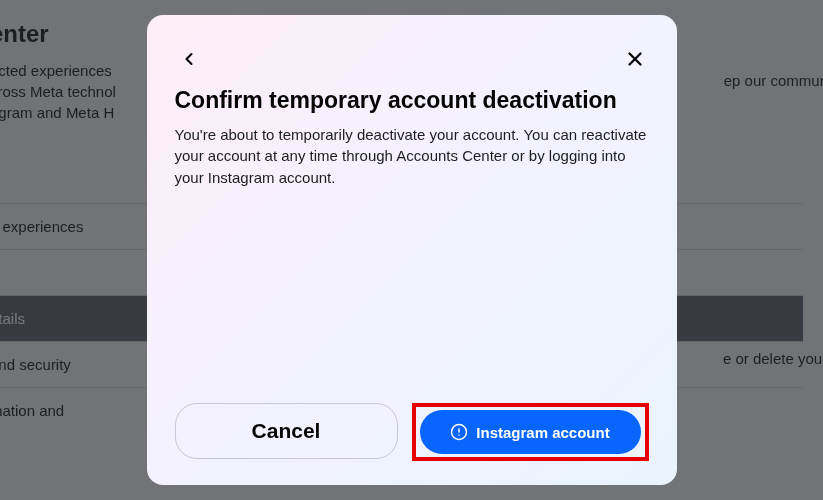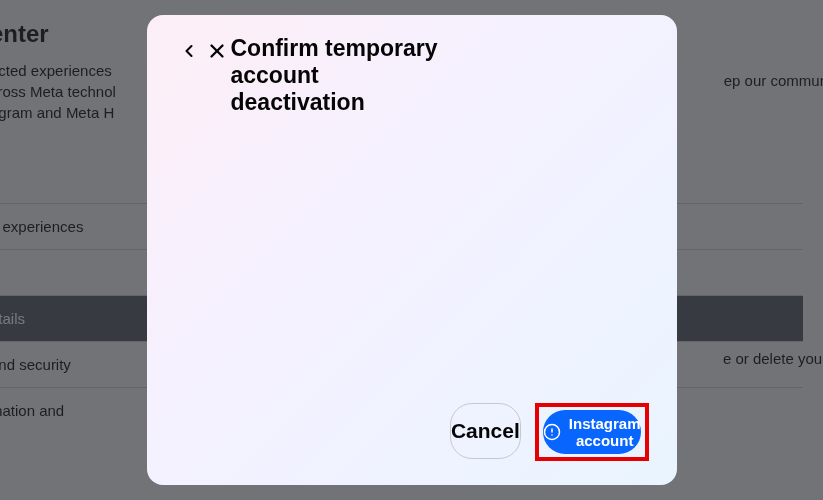--- a/index.html
+++ b/index.html
@@ -68,22 +68,23 @@
       background: rgba(28, 30, 33, 0.6);
       display: flex;
       align-items: center;
       justify-content: center;
     }
     .modal {
       width: 530px;
       height: 470px;
       background: linear-gradient(135deg, #fdeef6 0%, #f5f1ff 40%, #e9f4ff 100%);
       border-radius: 16px;
-      padding: 20px 28px 24px 28px;
-      display: flex;
+      padding: 28px 28px 24px 28px;
+      display: flex;
+      flex-direction: column;
       position: relative;
     }
     .modal-header {
       display: flex;
       justify-content: space-between;
       align-items: center;
       height: 32px;
       margin-bottom: 12px;
     }
     .back-btn, .close-btn {
@@ -184,20 +185,21 @@
           </svg>
       </div>
       <div class="close-btn">
         <svg width="22" height="22" viewBox="0 0 24 24" fill="none" stroke="currentColor" stroke-width="2.5" stroke-linecap="round" stroke-linejoin="round">
             <line x1="18" y1="6" x2="6" y2="18"></line>
             <line x1="6" y1="6" x2="18" y2="18"></line>
           </svg>
       </div>
     </div>
     <div class="modal-title">Confirm temporary account deactivation</div>
+    <div class="modal-body">You're about to temporarily deactivate your account. You can reactivate your account at any time through Accounts Center or by logging into your Instagram account.</div>
     <div class="modal-footer">
       <button class="btn btn-cancel">
         <span>Cancel</span>
       </button>
       <div class="btn-primary-wrap">
         <button class="btn-primary">
           <svg class="alert-icon" viewBox="0 0 24 24" fill="none" stroke="currentColor" stroke-width="2" stroke-linecap="round" stroke-linejoin="round">
               <circle cx="12" cy="12" r="10"></circle>
               <line x1="12" y1="8" x2="12" y2="12"></line>
               <line x1="12" y1="16" x2="12.01" y2="16"></line>

